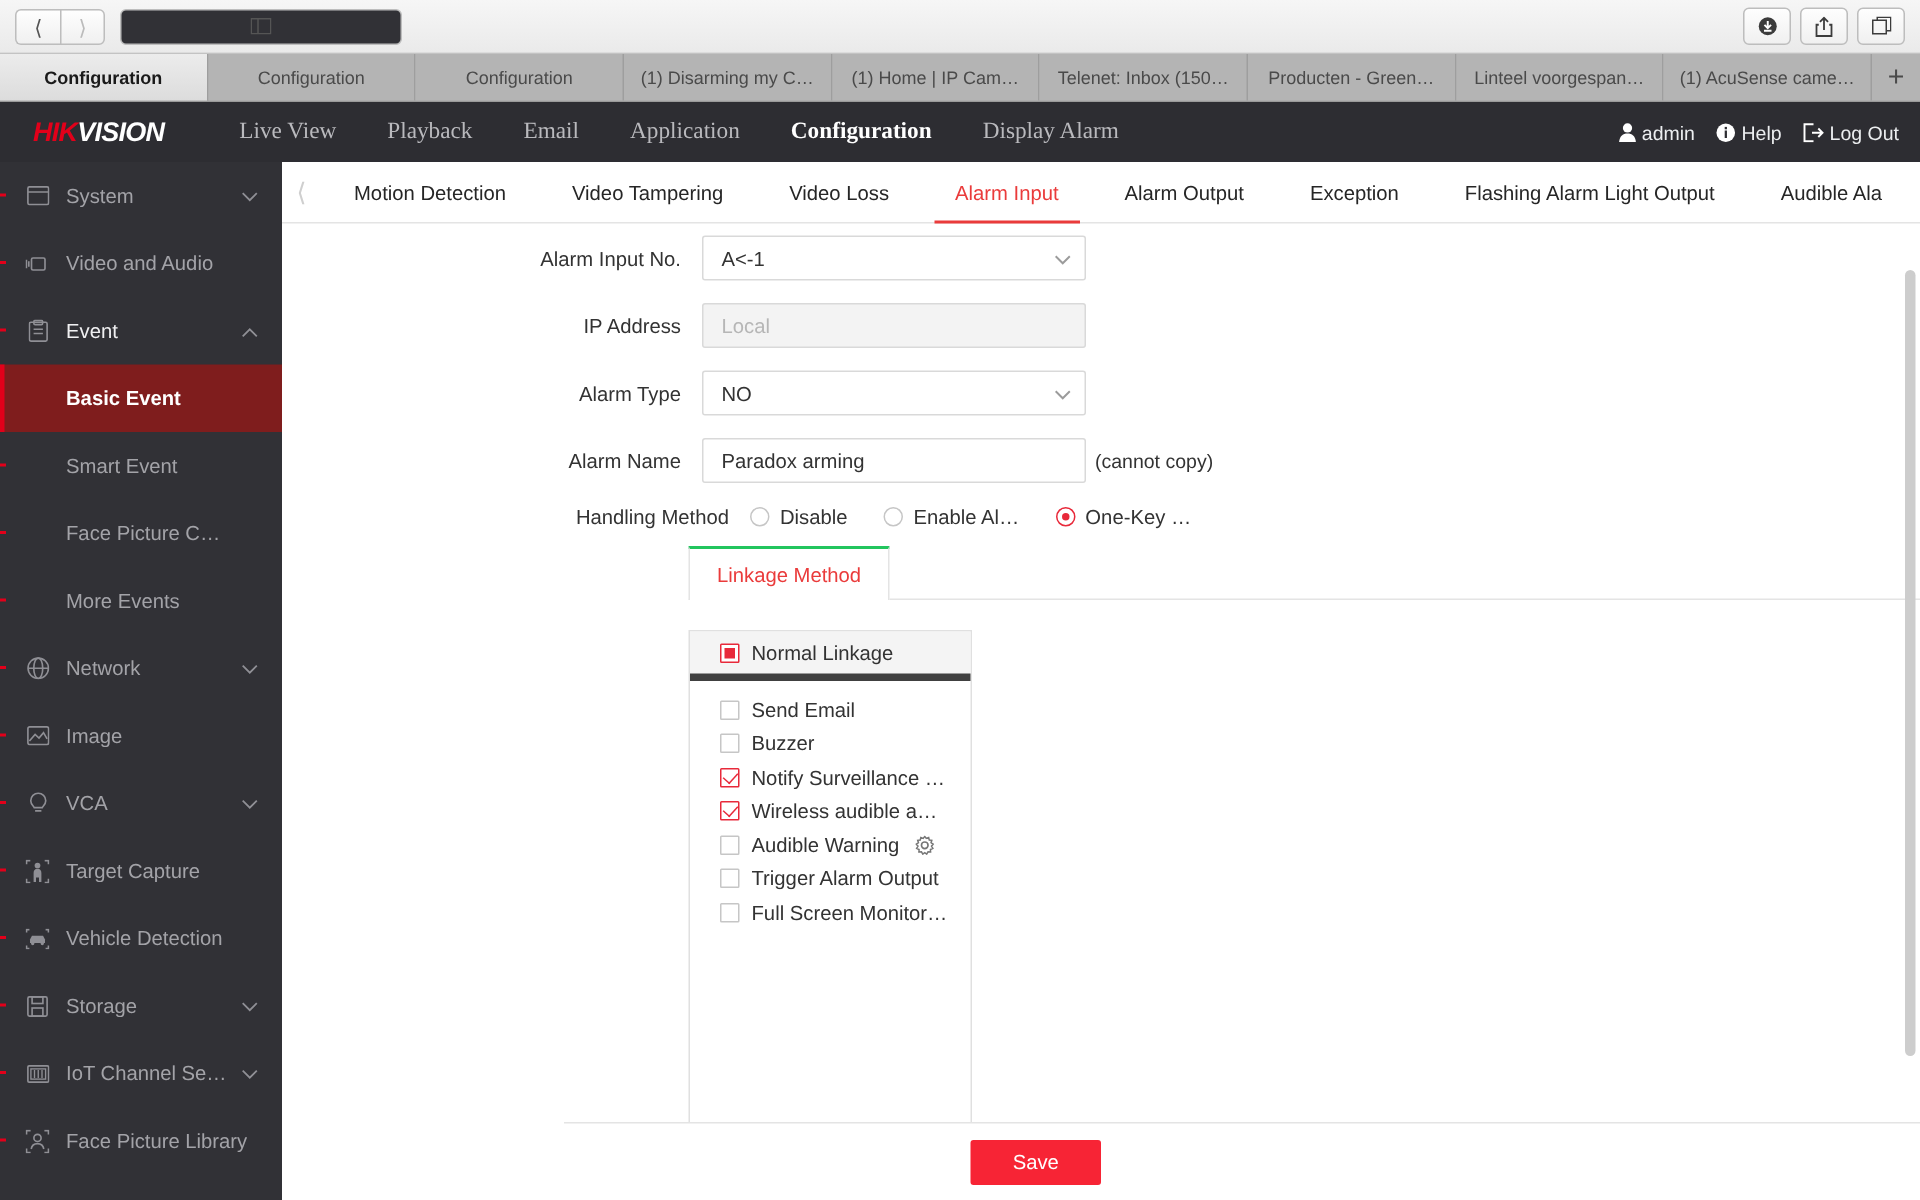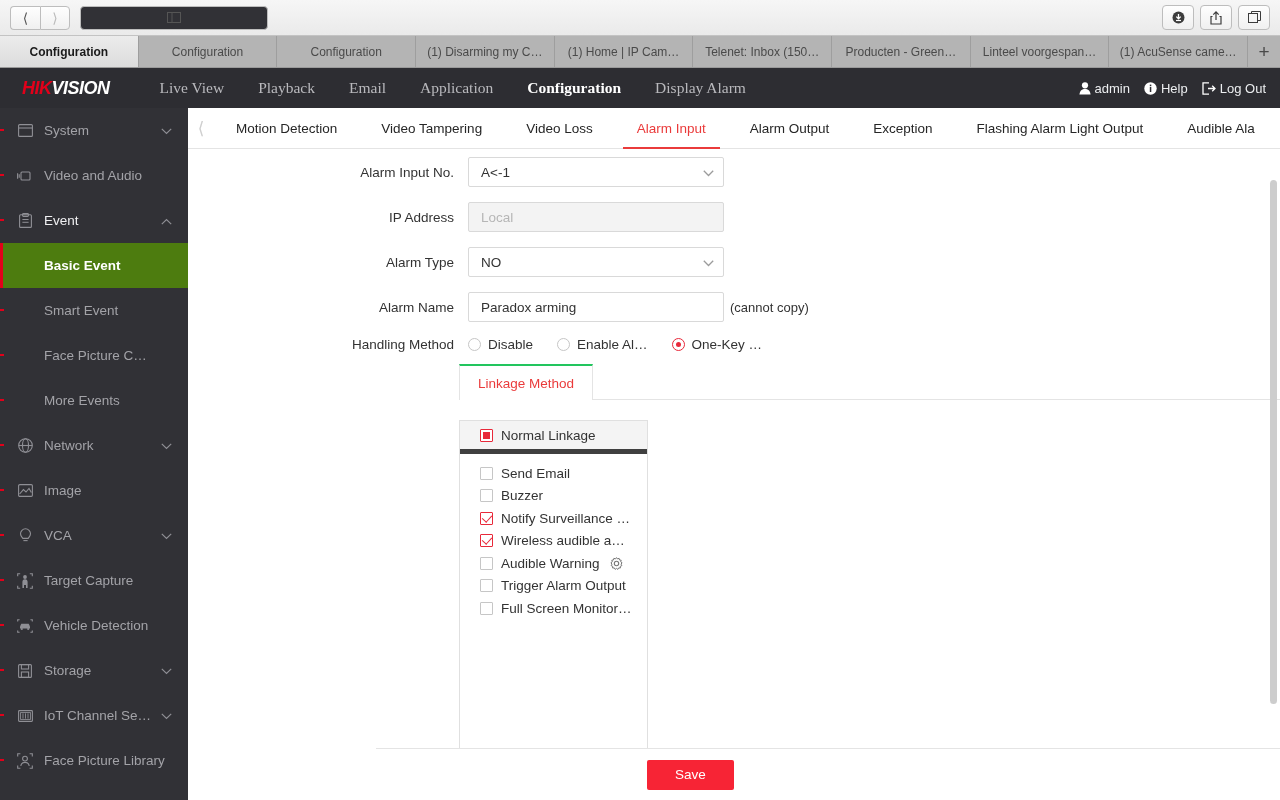--- a/index.html
+++ b/index.html
@@ -107,21 +107,21 @@
     width: 22px; display: flex; align-items: center; justify-content: center;
     margin-right: 8px; color: #8f8f95;
   }
   .side-item .s-label { flex: 1; white-space: nowrap; overflow: hidden; text-overflow: ellipsis; padding-right: 6px; }
   .side-item .chev { margin-right: 16px; color: #8f8f95; }
   .side-item.expanded { color: #f0f0f2; }
   .side-sub {
     height: 45px; display: flex; align-items: center;
     padding-left: 44px; font-size: 13.5px; color: #a3a3a8; position: relative;
   }
-  .side-sub.active { background: #4d7c0f; color: #ffffff; font-weight: bold; }
+  .side-sub.active { background: #7f1d1d; color: #ffffff; font-weight: bold; }
   .side-sub.active::before {
     content: ""; position: absolute; left: 0; top: 0; width: 3px; height: 100%; background: #e2001a;
   }
   .side-sub .tick {
     position: absolute; left: 0; top: 21px; width: 4px; height: 1.5px; background: #e2001a;
   }
 
   
   .main { flex: 1; background: #ffffff; position: relative; overflow: hidden; }
 
@@ -536,21 +536,21 @@
         </div>
 
         <div class="form-row">
           <div class="form-label">Alarm Name</div>
           <div class="inp">
             <span>Paradox arming</span>
           </div>
           <div class="row-note">(cannot copy)</div>
         </div>
 
-        <div class="form-row" style="margin-bottom:0;">
+        <div class="form-row" style="margin-bottom:0;padding-left:32px;">
           <div class="form-label">Handling Method</div>
           <div class="radio-group" id="handling-radios">
               <div class="radio">
                 <span class="dot"></span>
                 <span>Disable</span>
               </div>
               <div class="radio">
                 <span class="dot"></span>
                 <span>Enable Al…</span>
               </div>

